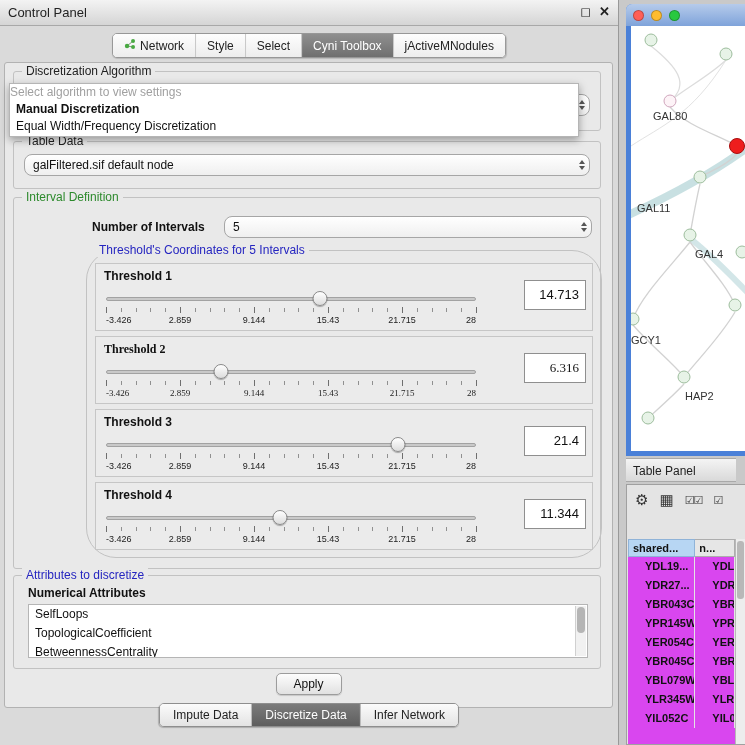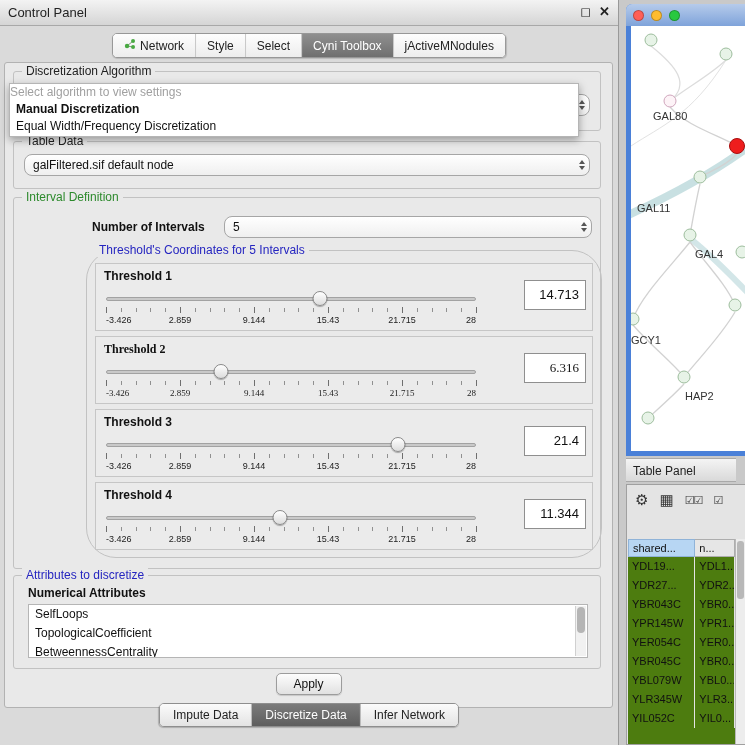--- a/index.html
+++ b/index.html
@@ -80,27 +80,27 @@
   .nnode.red { width:16px; height:16px; background:#ee1d1d; border-color:#a80d0d; }
   .nlabel { position:absolute; font-size:11px; color:#333; white-space:nowrap; }
 
   
   .tp-header-bar { position:absolute; left:626px; top:458px; width:110px; height:24px; background:linear-gradient(#f4f4f4,#d9d9d9); border-top:1px solid #a9a9a9; border-bottom:1px solid #a9a9a9; }
   .tp-title { position:absolute; left:7px; top:5px; font-size:12px; color:#222; }
   .tpwin { position:absolute; left:626px; top:484px; width:119px; height:261px; background:#e4e4e4; border:1px solid #a0a0a0; border-right:none; }
   .tp-toolbar { position:absolute; left:8px; top:6px; display:flex; gap:11px; align-items:center; }
   .tp-icon { font-size:15px; color:#333; line-height:18px; }
   .tp-icon.small { font-size:11px; letter-spacing:-1px; }
-  .tp-table { position:absolute; left:1px; top:54px; right:10px; bottom:0; background:#4d7c0f; }
+  .tp-table { position:absolute; left:1px; top:54px; right:10px; bottom:0; background:#d946ef;font-weight:bold; }
   .tp-hrow { display:flex; height:18px; }
   .tp-hcell { font-size:11px; color:#111; padding:2px 0 0 4px; background:#e6e6e6; border:1px solid #adadad; border-left:none; overflow:hidden; white-space:nowrap; }
   .tp-hcell.first { border-left:1px solid #adadad; }
   .tp-hcell.sel { background:#b7d6f3; border-color:#8fb3d8; }
   .tp-row { display:flex; height:19px; }
-  .tp-cell { font-size:11px; color:#111; padding:3px 0 0 4px; overflow:hidden; white-space:nowrap; border-right:1px solid #e4e4e4; }
+  .tp-cell { font-size:11px; color:#111; padding:3px 0 0 17px; overflow:hidden; white-space:nowrap; border-right:1px solid #e4e4e4; }
   .c1 { width:68px; } .c2 { width:40px; }
   .tp-scroll { position:absolute; right:0; top:54px; bottom:0; width:10px; background:#ededed; border-left:1px solid #b8b8b8; }
   .tp-sthumb { position:absolute; left:1px; top:2px; width:7px; height:58px; background:#b8b8b8; border-radius:3px; }
 </style>
 </head>
 <body>
 
 <div class="wrap">
 
   <div class="cp">

